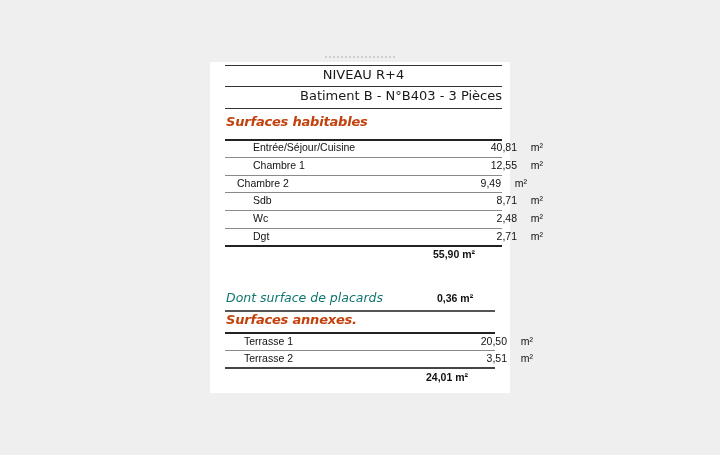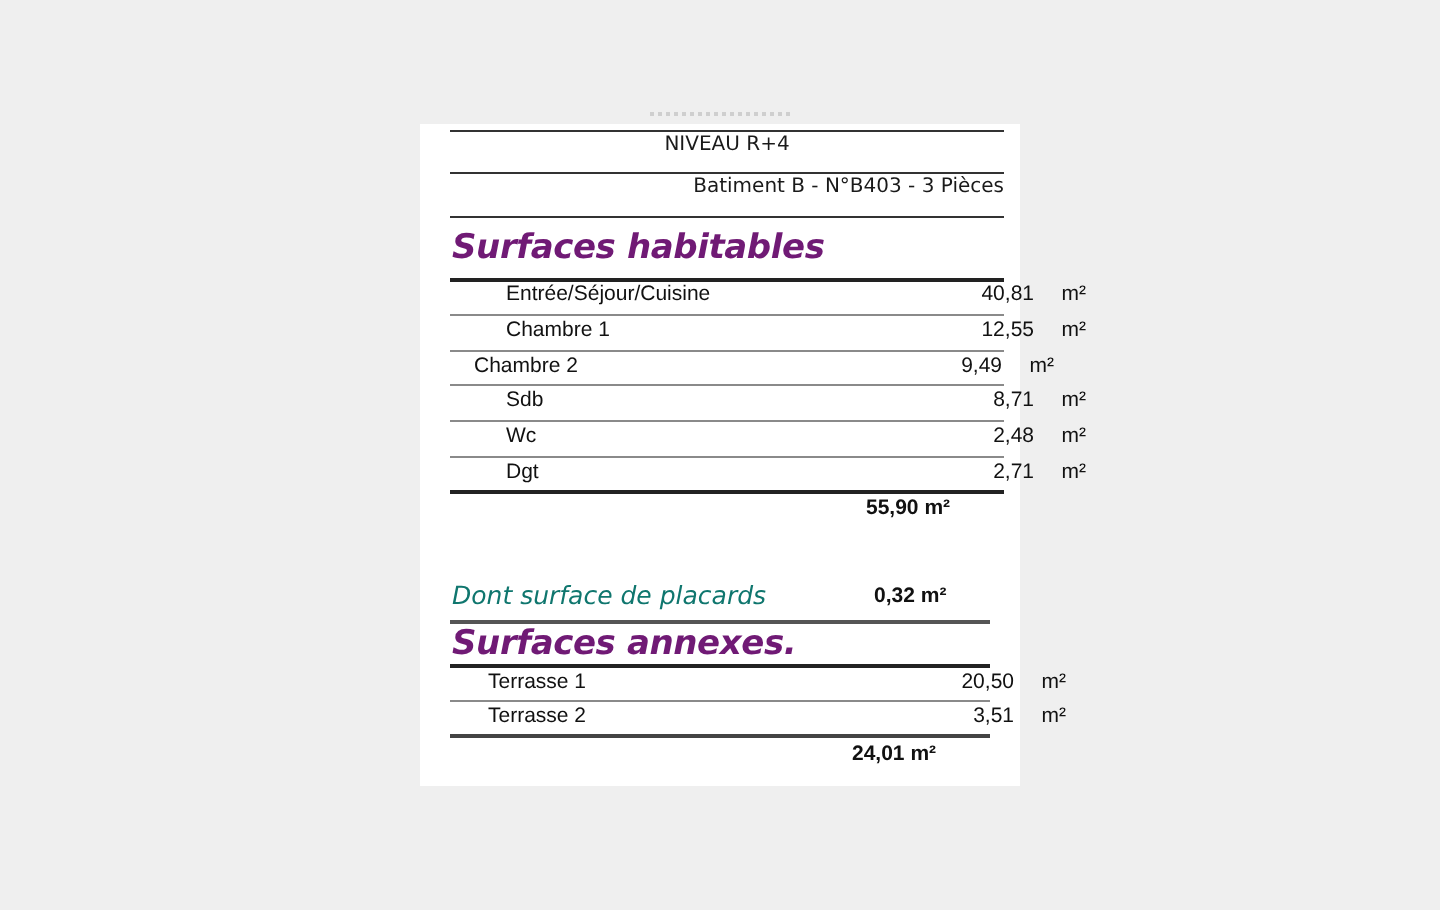--- a/index.html
+++ b/index.html
@@ -14,26 +14,26 @@
   }
   .hline { position: absolute; height: 1px; background: #333; }
   .hline.thick { height: 2px; background: #222; }
   .hline.light { background: #8a8a8a; }
   .cutoff {
     position: absolute; left: 115px; top: -6px; width: 70px; height: 4px;
     border-top: 2px dotted #bbb; opacity: 0.6;
   }
   .center-title {
     position: absolute; left: 15px; width: 277px; text-align: center;
-    font-family: "DejaVu Sans", sans-serif; font-size: 10px; color: #1a1a1a;
+    font-family: "DejaVu Sans", sans-serif; font-size: 13px; color: #1a1a1a;
   }
   .section-heading {
     position: absolute; left: 16px;
     font-family: "DejaVu Sans", sans-serif; font-style: italic; font-weight: bold;
-    font-size: 17px; color: #701a75; letter-spacing: -0.2px;
+    font-size: 13px; color: #c2410c; letter-spacing: -0.2px;
   }
   .row {
     position: absolute; height: 17px; font-size: 10.5px; line-height: 17px; padding-left: 44px;
   }
   .row .label { position: absolute; left: 0; top: 0; }
   .row .value { position: absolute; right: 26px; top: 0; text-align: right; }
   .row .unit { position: absolute; right: 0; top: 0; }
   .total {
     position: absolute; font-weight: bold; font-size: 10.5px;
   }
@@ -94,21 +94,21 @@
     <div class="row" style="left:43px; top:166px; width:246px;">
       <span class="label">Dgt</span>
       <span class="value">2,71</span>
       <span class="unit">m²</span>
     </div>
   </div>
   <div class="hline thick" style="left:15px; top:183px; width:277px;"></div>
   <div class="total" style="left:223px; top:186px;">55,90 m²</div>
 
   <div class="placards-label">Dont surface de placards</div>
-  <div class="placards-value">0,32 m²</div>
+  <div class="placards-value">0,36 m²</div>
   <div class="hline thick" style="left:15px; top:248px; width:270px; background:#555;"></div>
 
   <div class="section-heading" style="top:250px;">Surfaces annexes.</div>
   <div class="hline thick" style="left:15px; top:270px; width:270px;"></div>
 
   <div>
     <div class="row" style="left:34px; top:271px; width:245px;">
       <span class="label">Terrasse 1</span>
       <span class="value">20,50</span>
       <span class="unit">m²</span>

